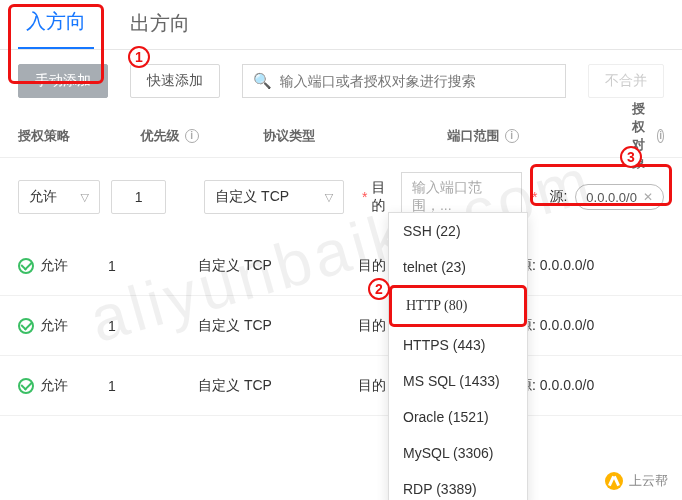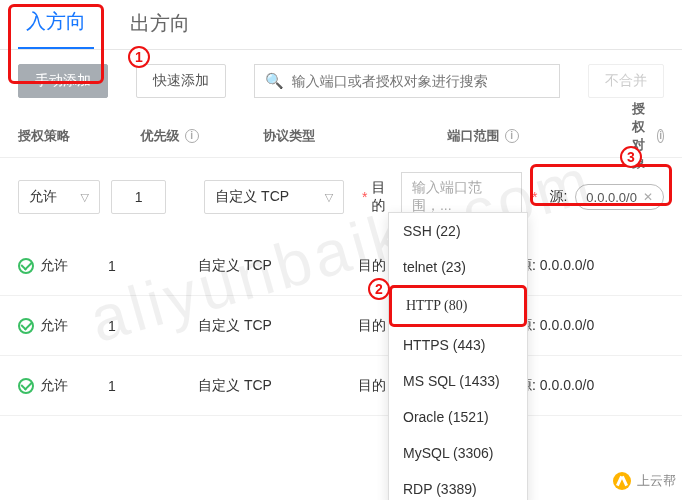--- a/index.html
+++ b/index.html
@@ -1,33 +1,33 @@
 <!DOCTYPE html>
 <html><head>
 <meta charset="utf-8">
 <style>
   * { box-sizing: border-box; margin: 0; padding: 0; }
   body { font-family: -apple-system, "Helvetica Neue", Arial, "PingFang SC", "Microsoft YaHei", sans-serif; font-size: 14px; color: #333; background: #fff; width: 682px; height: 500px; position: relative; overflow: hidden; }
 
   
   .wm { position: absolute; inset: 0; pointer-events: none; z-index: 3; display:flex; align-items:center; justify-content:center; }
   .wm span { font-size: 64px; font-weight: 500; color: rgba(0,0,0,0.06); transform: rotate(-16deg); letter-spacing: 4px; white-space: nowrap; }
-  .brand { position:absolute; right:6px; bottom:10px; z-index:4; font-size:13px; color:#888; display:flex; align-items:center; gap:6px;}
+  .brand { position:absolute; right:14px; bottom:10px; z-index:4; font-size:13px; color:#888; display:flex; align-items:center; gap:6px;}
   .brand .w { width:18px; height:18px; border-radius:50%; background:#ffb400; position:relative;}
   .brand .w::before{content:""; position:absolute; background:#fff; width:3px; height:10px; left:5px; top:4px; transform:rotate(25deg);}
   .brand .w::after{content:""; position:absolute; background:#fff; width:3px; height:10px; right:5px; top:4px; transform:rotate(-25deg);}
 
   
   .tabs { display:flex; align-items:flex-end; border-bottom:1px solid #e6e6e6; padding:0 18px; height:50px;}
   .tab { padding:14px 8px 12px; margin-right:28px; color:#666; cursor:pointer; font-size:20px;}
   .tab.active { color:#1677ff; border-bottom:2px solid #1677ff; font-weight:500;}
   .hl-tab { position:absolute; left:8px; top:4px; width:96px; height:80px; border:3px solid #e11; border-radius:6px; pointer-events:none; z-index:5;}
 
   
-  .toolbar { display:flex; gap:28px; padding:14px 18px 16px; align-items:center;}
+  .toolbar { display:flex; gap:22px; padding:14px 18px 16px; align-items:center;}
   .btn { height:34px; padding:0 16px; border:1px solid #d9d9d9; background:#fff; border-radius:2px; font-size:14px; color:#555; display:inline-flex; align-items:center; cursor:pointer;}
   .btn.primary { background:#a7adb3; border-color:#a7adb3; color:#fff;}
   .search { flex:1; display:flex; align-items:center; border:1px solid #d9d9d9; height:34px; padding:0 10px; color:#aaa; gap:8px;}
   .search input { border:none; outline:none; flex:1; font-size:14px; color:#333;}
   .mergebtn { color:#ccc; border-color:#eee;}
 
   .annot1 { position:absolute; left:128px; top:46px; width:22px; height:22px; border:2px solid #e11; border-radius:50%; color:#e11; font-weight:700; font-size:14px; display:flex; align-items:center; justify-content:center; background:#fff; z-index:6;}
 
   
   .thead { display:flex; align-items:center; padding:0 18px; height:44px; border-bottom:1px solid #eee; background:#fafafa00;gap:43px;}

